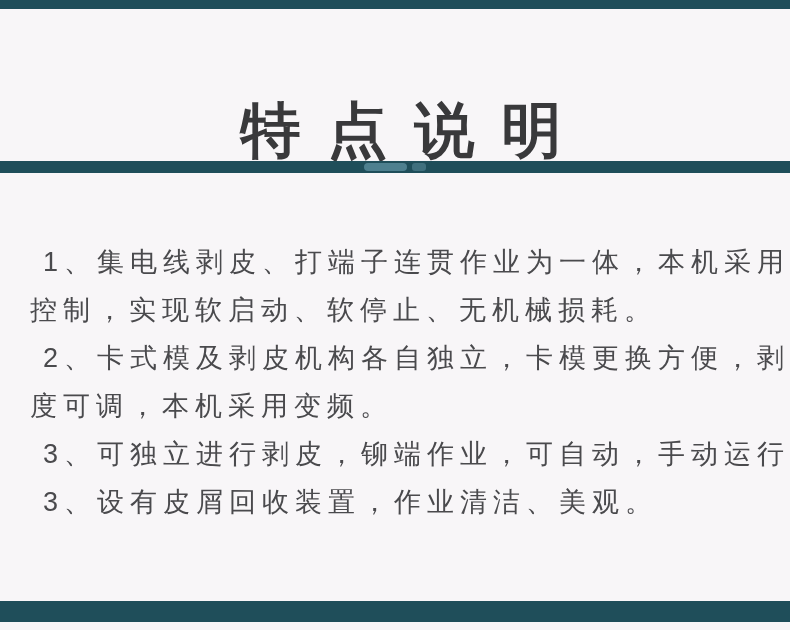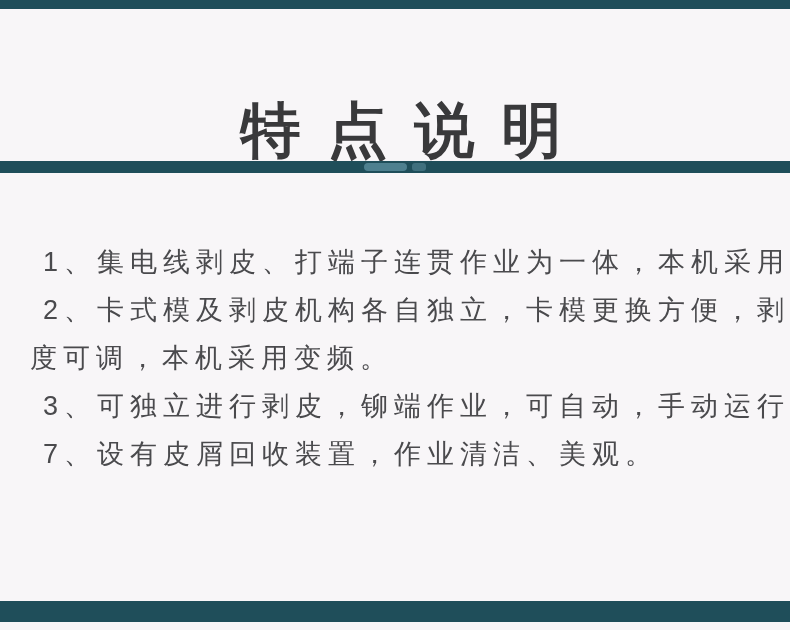--- a/index.html
+++ b/index.html
@@ -52,21 +52,22 @@
 
   <h1 class="title">特点说明</h1>
 
   <div class="divider">
     <span class="pill wide"></span>
     <span class="pill small"></span>
   </div>
 
   <div class="features">
     <div class="feature-line num">1、集电线剥皮、打端子连贯作业为一体，本机采用变频</div>
+    <div class="feature-line">控制，实现软启动、软停止、无机械损耗。</div>
     <div class="feature-line num">2、卡式模及剥皮机构各自独立，卡模更换方便，剥皮深</div>
     <div class="feature-line">度可调，本机采用变频。</div>
     <div class="feature-line num">3、可独立进行剥皮，铆端作业，可自动，手动运行，且</div>
-    <div class="feature-line num">7、设有皮屑回收装置，作业清洁、美观。</div>
+    <div class="feature-line num">3、设有皮屑回收装置，作业清洁、美观。</div>
   </div>
 
   <div class="accent-bar bottom"></div>
 
 </div>
 
 </body></html>

